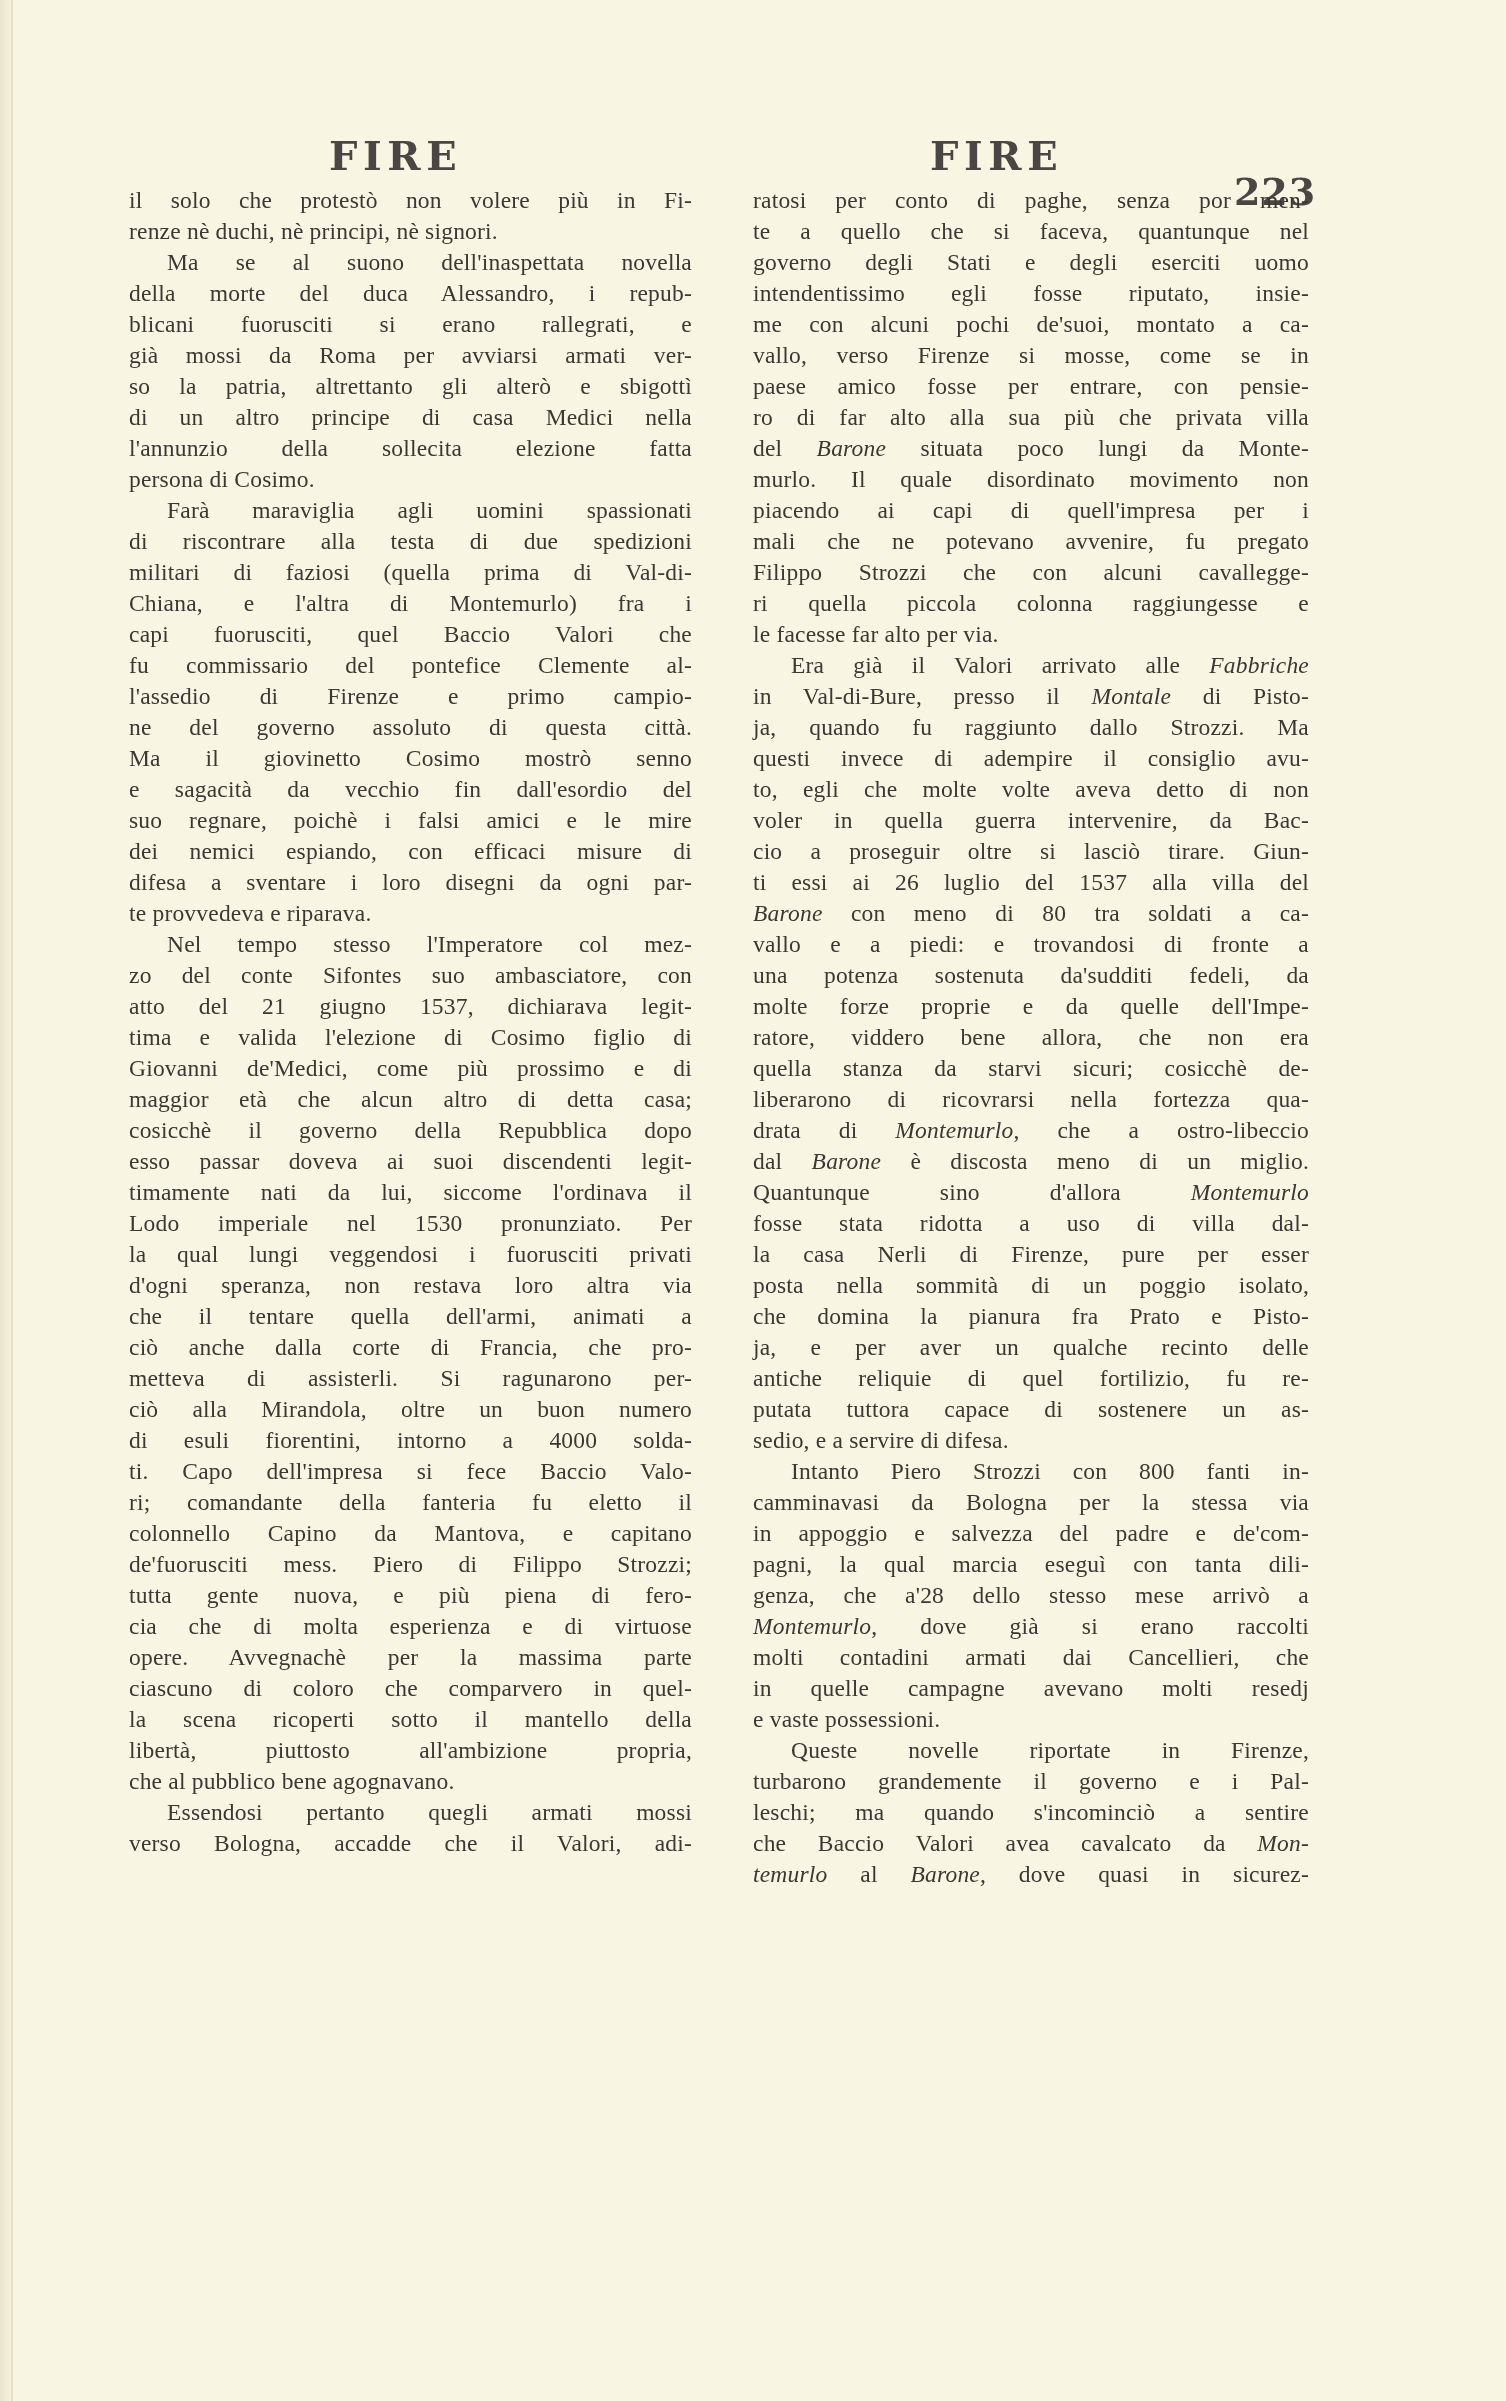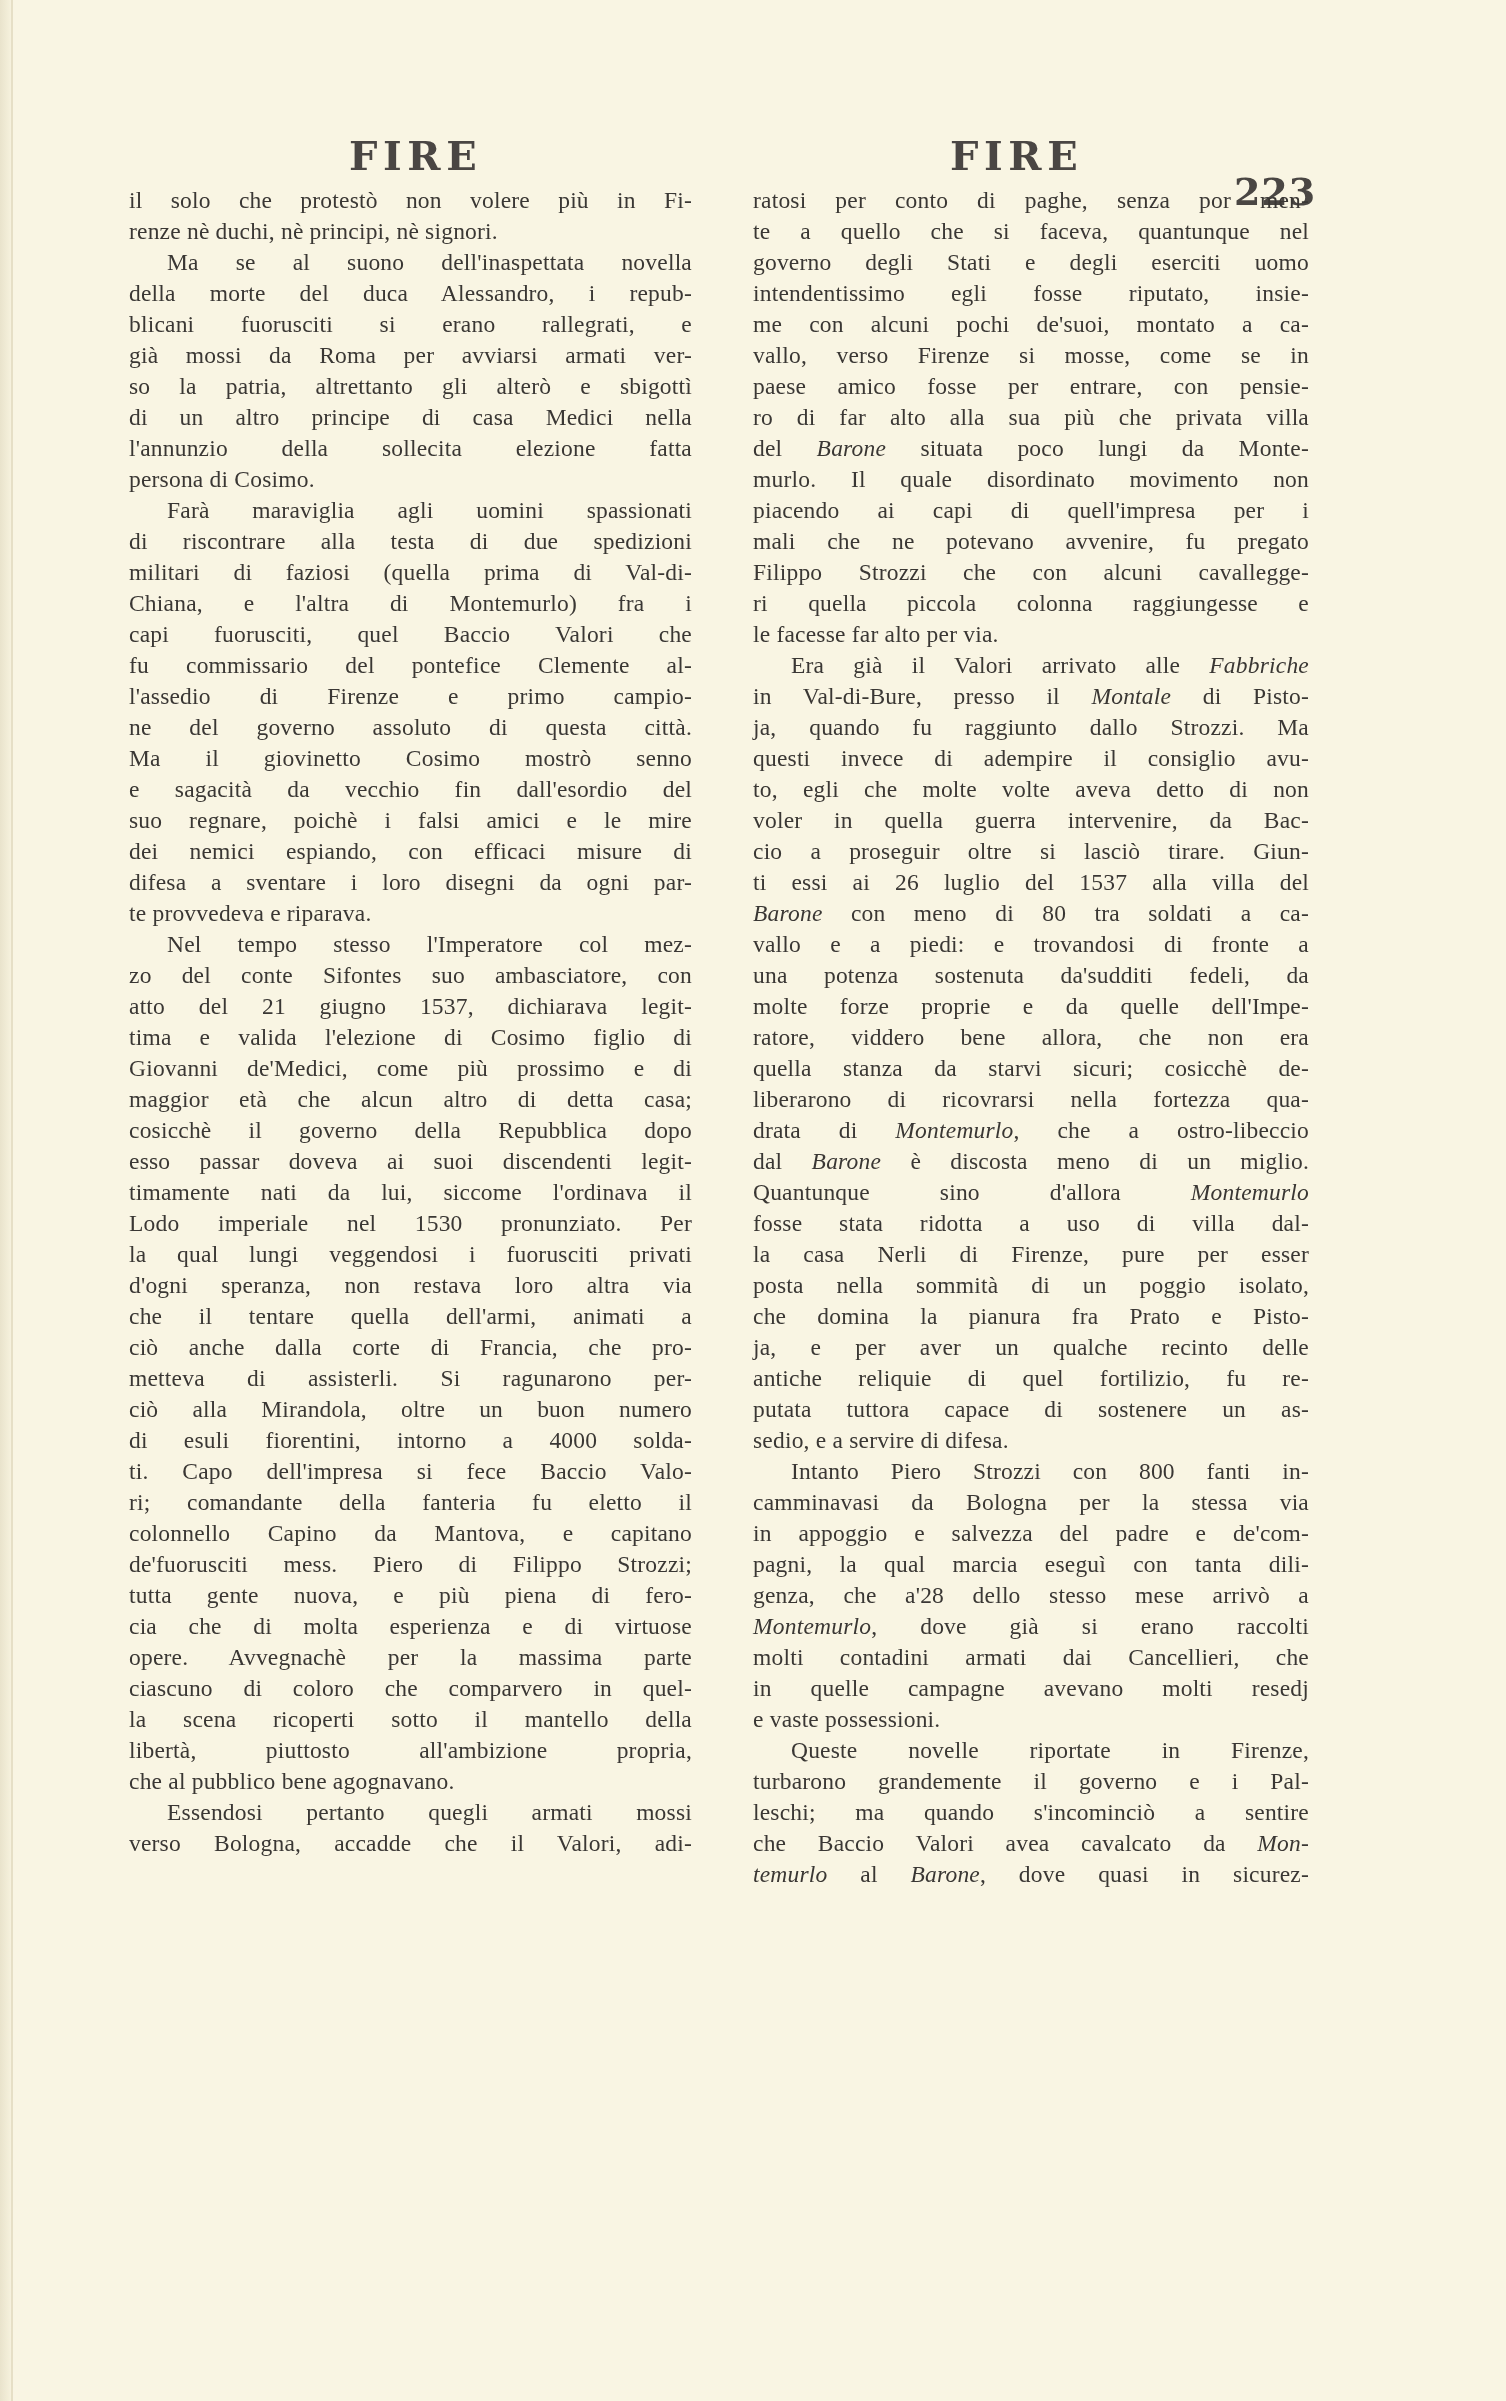--- a/index.html
+++ b/index.html
@@ -9,21 +9,21 @@
     font-family:"Liberation Serif", "DejaVu Serif", serif;
     color:#3a3734;
   }
   .gutter-shadow {
     position:absolute; left:0; top:0; width:13px; height:2401px;
     background:linear-gradient(to right,#e9e3cc,#f4efda 70%,#f9f5e3);
   }
   .gutter-line { position:absolute; left:11.3px; top:0; width:1.9px; height:2401px; background:#e6dfc6; }
   .running-head {
     position:absolute; top:132px; font-family:"DejaVu Serif", serif; font-weight:bold;
-    font-size:40px; letter-spacing:5.6px; color:#4a4643; line-height:47px;margin-left:20px;
+    font-size:40px; letter-spacing:5.6px; color:#4a4643; line-height:47px;
   }
   .head-left { left:329px; }
   .head-right { left:930px; }
   .page-number {
     position:absolute; top:132px; left:1234px; font-family:"DejaVu Serif", serif; font-weight:bold;
     font-size:38px; color:#4a4643; line-height:47px; letter-spacing:0.9px;margin-top:36px;
   }
   .column { position:absolute; top:185px; }
   .col-left { left:129px; width:563px; }
   .col-right { left:753px; width:556px; }

